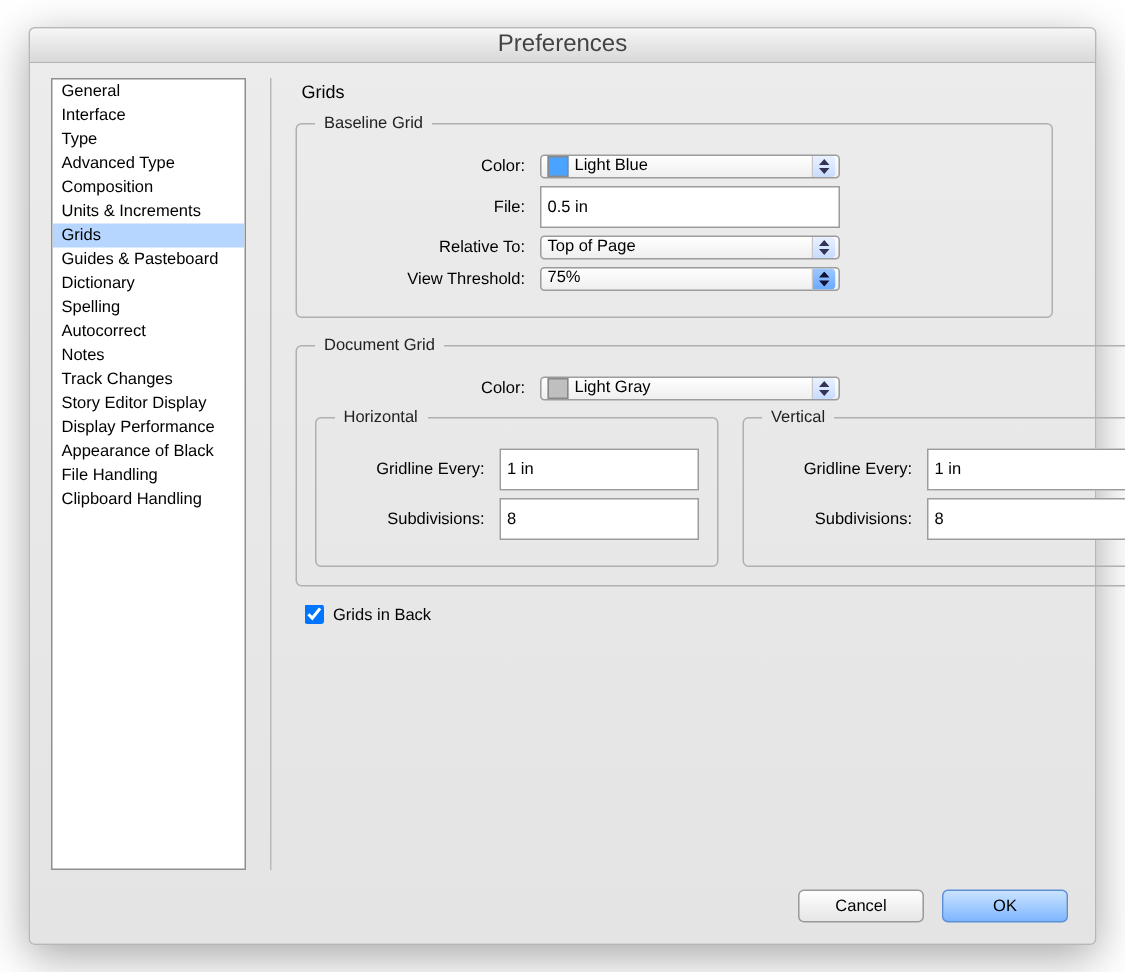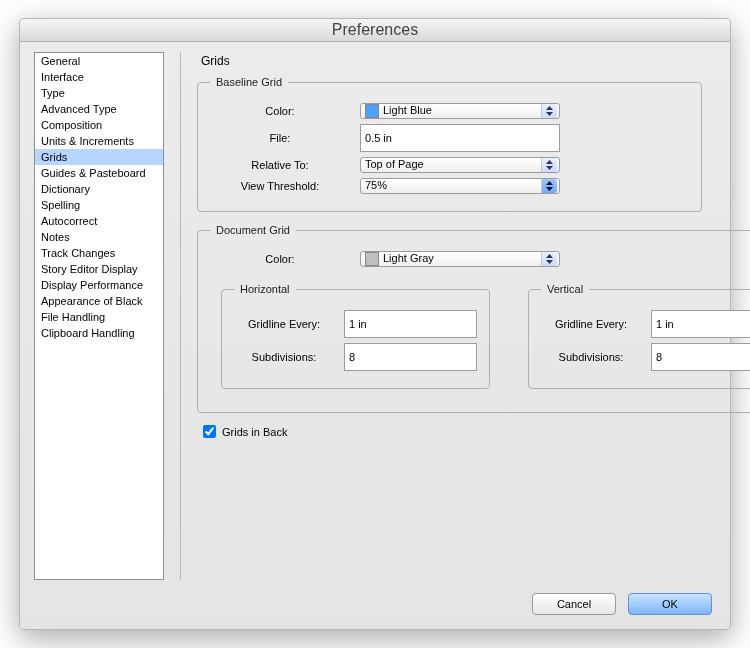--- a/index.html
+++ b/index.html
@@ -8,30 +8,30 @@
   .body{display:flex;padding:10px 28px 10px 14px;gap:14px;height:calc(100% - 82px)}
   .sidebar{width:128px;background:#fff;border:1px solid #8f8f8f;overflow:auto}
   .sidebar-item{padding:2px 6px;cursor:default;white-space:nowrap}
   .sidebar-item.selected{background:#b7d6ff}
   .divider{width:1px;height:100%;background:#b9b9b9;margin:0 2px}
   .main{flex:1;min-width:0}
   .panel-title{font-size:12px;margin:2px 0 8px 4px}
   fieldset{border:1px solid #b0b0b0;border-radius:4px;padding:10px 12px 12px 12px;margin:0 0 12px 0}
   legend{padding:0 6px;font-size:11px;color:#222}
   .row{display:flex;align-items:center;margin:5px 0;gap:6px}
-  .row label{flex:0 0 140px;text-align:center;padding-right:4px}
+  .row label{flex:0 0 140px;text-align:right;padding-right:4px}
   .field,.select{flex:0 0 200px}
   input.field{height:28px;border:1px solid #9c9c9c;background:#fff;padding:0 4px;font:inherit;box-sizing:border-box}
   .select{height:16px;border:1px solid #9c9c9c;border-radius:3px;background:linear-gradient(#fff,#efefef);display:flex;align-items:flex-start;padding:0 18px 0 4px;position:relative;box-sizing:border-box}
   .select .swatch{width:12px;height:12px;border:1px solid #888;margin-right:4px}
   .select .arrows{position:absolute;right:2px;top:0;bottom:0;width:15px;display:flex;flex-direction:column;justify-content:center;align-items:center;border-left:1px solid #c8c8c8;background:linear-gradient(#e9f1ff,#c8dcff);border-radius:0 3px 3px 0}
   .select.focus .arrows{background:linear-gradient(#9ec8ff,#6aa9ff)}
   .arrows svg{display:block}
   .hv{display:flex;gap:16px}
-  .hv fieldset{flex:1;margin:11px}
+  .hv fieldset{flex:1;margin:0}
   .hv .row label{flex:0 0 100px}
   .hv .row .field{flex:0 0 50px}
   .check{display:flex;align-items:center;gap:6px;margin:4px 0 15px 6px}
   .check input{margin:0}
   .footer{position:absolute;right:18px;bottom:14px;display:flex;gap:12px}
   .btn{min-width:84px;height:22px;border:1px solid #9a9a9a;border-radius:4px;background:linear-gradient(#fefefe,#e6e6e6);font:inherit;cursor:default}
   .btn.default{background:linear-gradient(#c9e3ff,#7fb6ff);border-color:#5c8fd6}
 </style>
 </head>
 <body>

